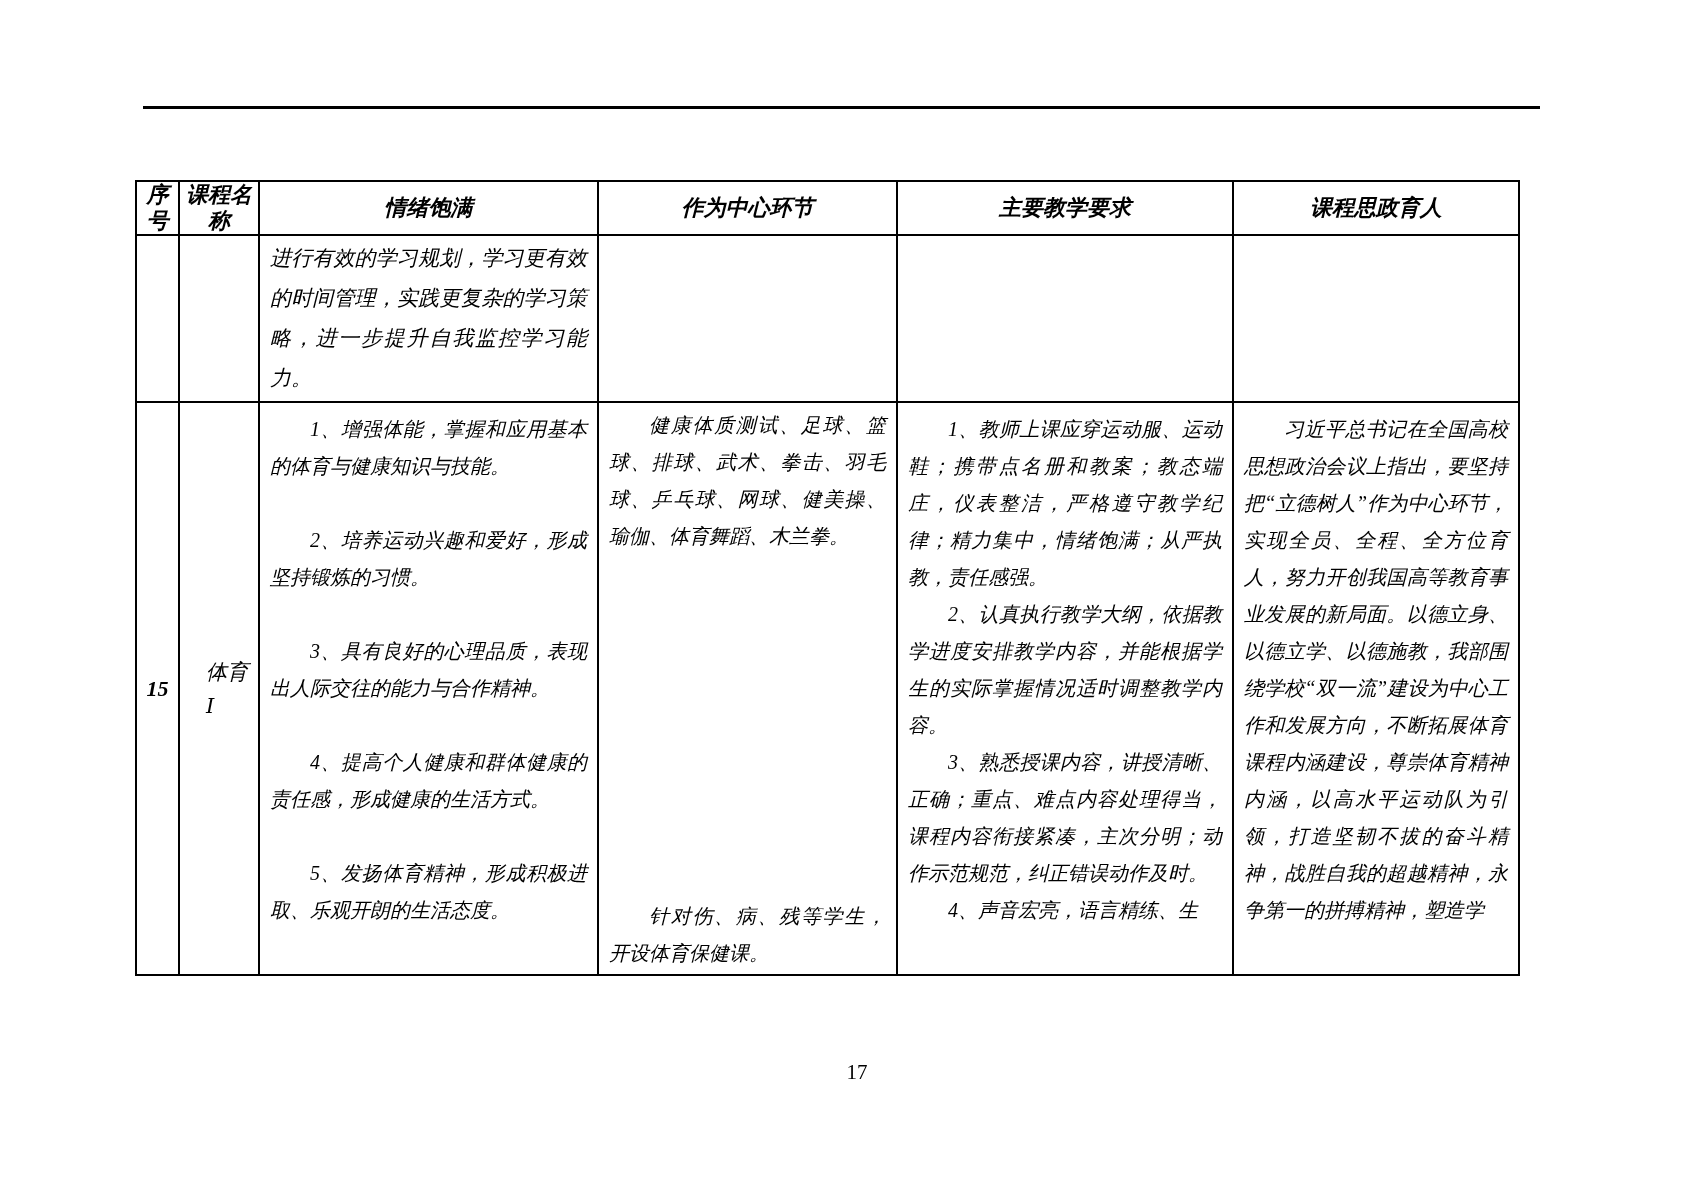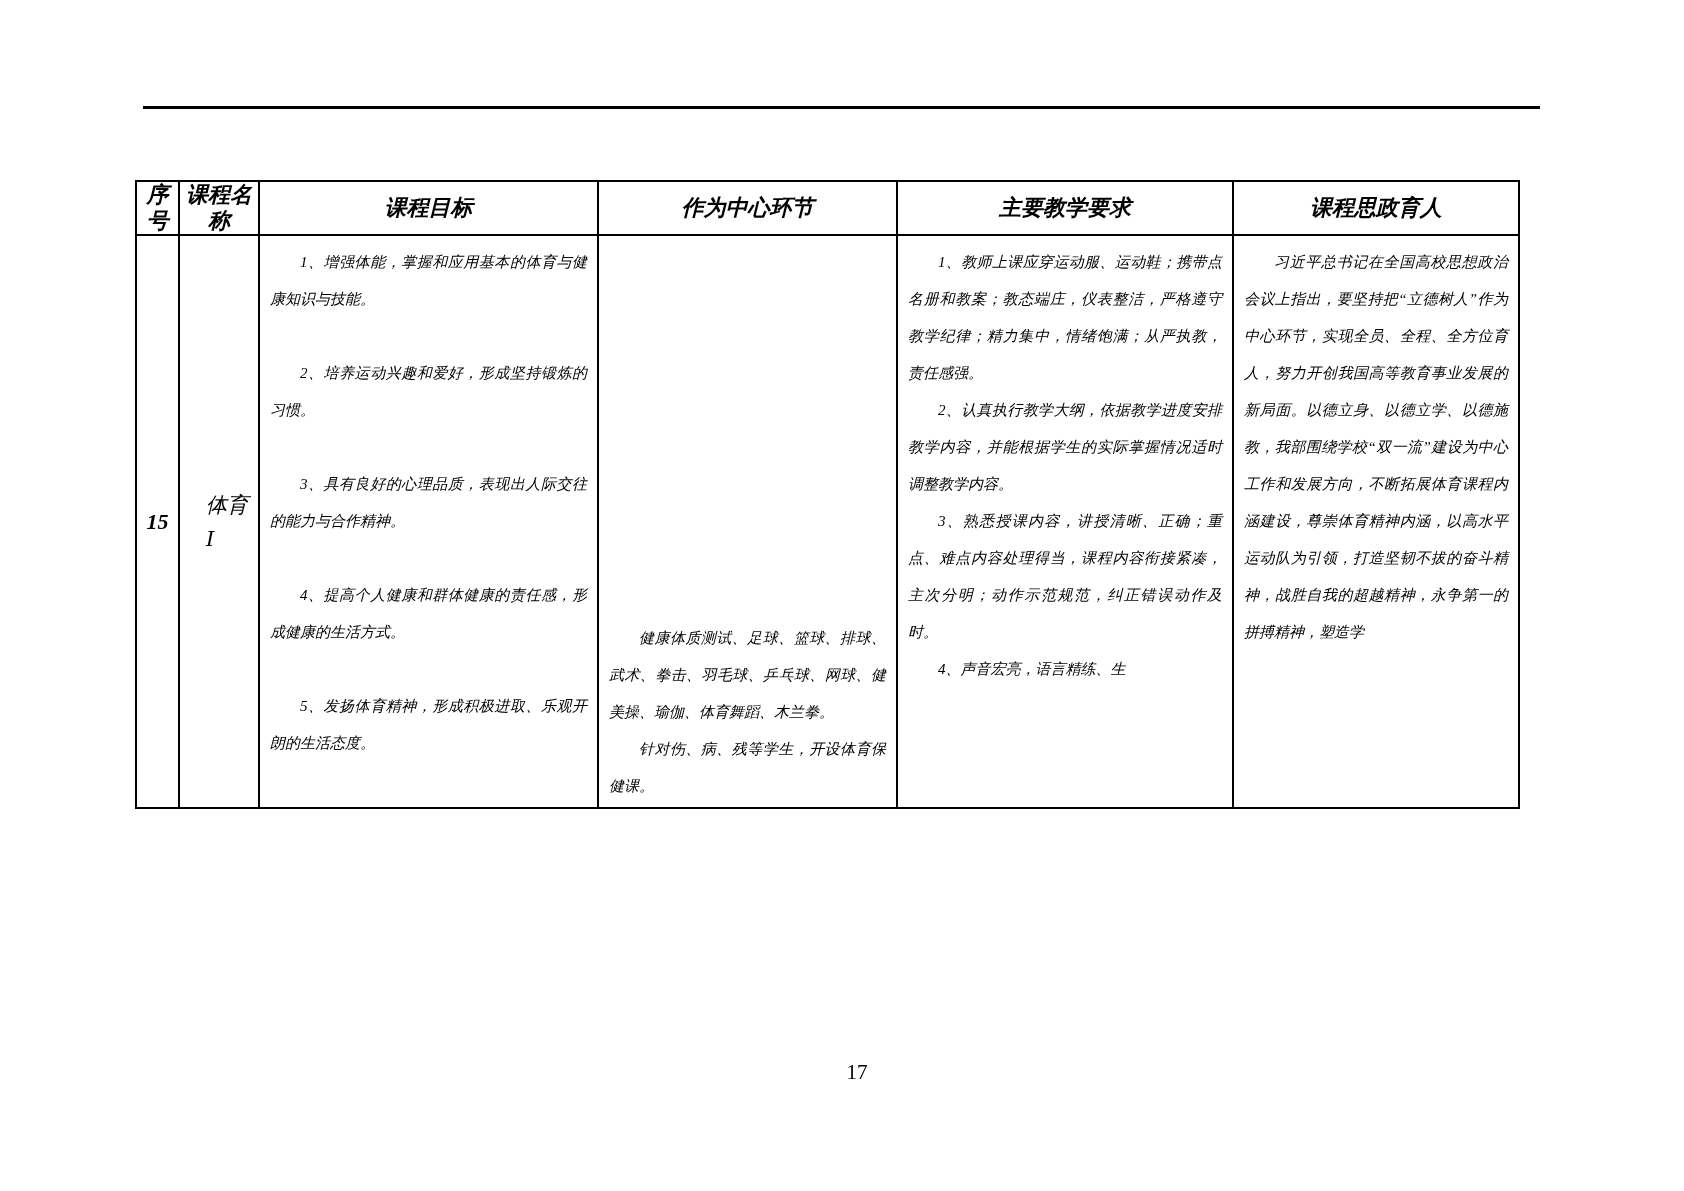--- a/index.html
+++ b/index.html
@@ -27,26 +27,26 @@
     border:2px solid #000;padding:0;vertical-align:top;overflow:hidden;
   }
   .doc-table thead th{
     height:52px;vertical-align:middle;text-align:center;
     font-weight:bold;font-size:22px;line-height:26px;padding:0 6px;
   }
   tr.row-cont{height:167px;}
   tr.row-main{height:573px;}
   .box{padding:2px 10px 0 10px;box-sizing:border-box;}
   .r1box{height:163px;font-size:21px;line-height:40px;text-align:justify;}
-  .r2box{height:569px;font-size:15px;line-height:37px;text-align:justify;padding-top:8px;}
+  .r2box{height:569px;font-size:20px;line-height:37px;text-align:justify;padding-top:8px;}
   .para{margin:0;text-indent:2em;}
   .para.noindent{text-indent:0;}
   .goals .para{margin-bottom:37px;}
   .goals .para:last-child{margin-bottom:0;}
-  .middlebox{display:flex;flex-direction:column;justify-content:flex-end;padding-top:17px;}
+  .middlebox{display:flex;flex-direction:column;justify-content:space-between;padding-top:4px;}
   td.v-mid{vertical-align:middle;}
   .idx-val{text-align:center;font-weight:bold;font-size:22px;}
   .name-val{font-size:21px;line-height:34px;padding:0 8px 0 12px;word-break:break-all;margin-left:14px;}
   .footer-page{
     position:absolute;left:15px;top:1060px;width:1684px;
     text-align:center;font-size:21px;
   }
 </style>
 </head>
 <body>
@@ -61,27 +61,39 @@
         <col class="c-name">
         <col class="c-goals">
       <col class="c-content">
         <col class="c-req">
         <col class="c-ideo">
     </colgroup>
     <thead>
       <tr>
         <th>序号</th>
         <th>课程名称</th>
-        <th>课程目标</th>
+        <th>情绪饱满</th>
         <th>作为中心环节</th>
         <th>主要教学要求</th>
         <th>课程思政育人</th>
       </tr>
     </thead>
     <tbody>
+      <tr class="row-cont">
+        <td></td>
+        <td></td>
+        <td>
+          <div class="box r1box">
+            <p class="para noindent">进行有效的学习规划，学习更有效的时间管理，实践更复杂的学习策略，进一步提升自我监控学习能力。</p>
+          </div>
+        </td>
+        <td></td>
+        <td></td>
+        <td></td>
+      </tr>
       <tr class="row-main">
         <td class="v-mid">
           <div class="idx-val">15</div>
         </td>
         <td class="v-mid">
           <div class="name-val">体育Ⅰ</div>
         </td>
         <td>
           <div class="box r2box goals">
             <p class="para">1、增强体能，掌握和应用基本的体育与健康知识与技能。</p>

